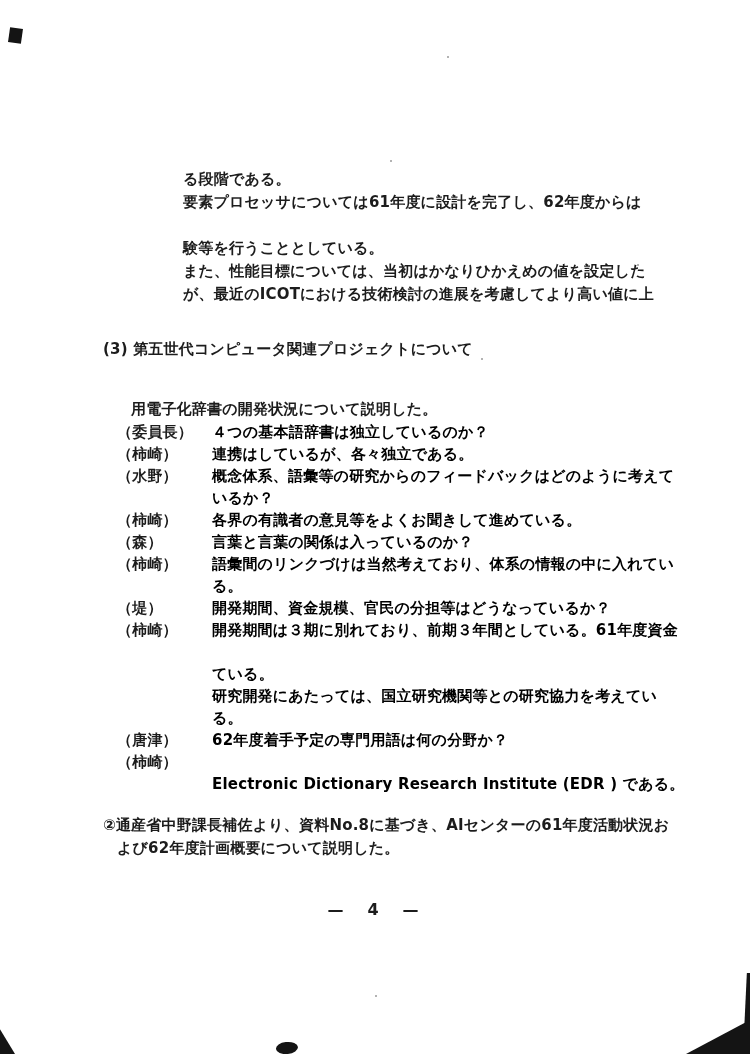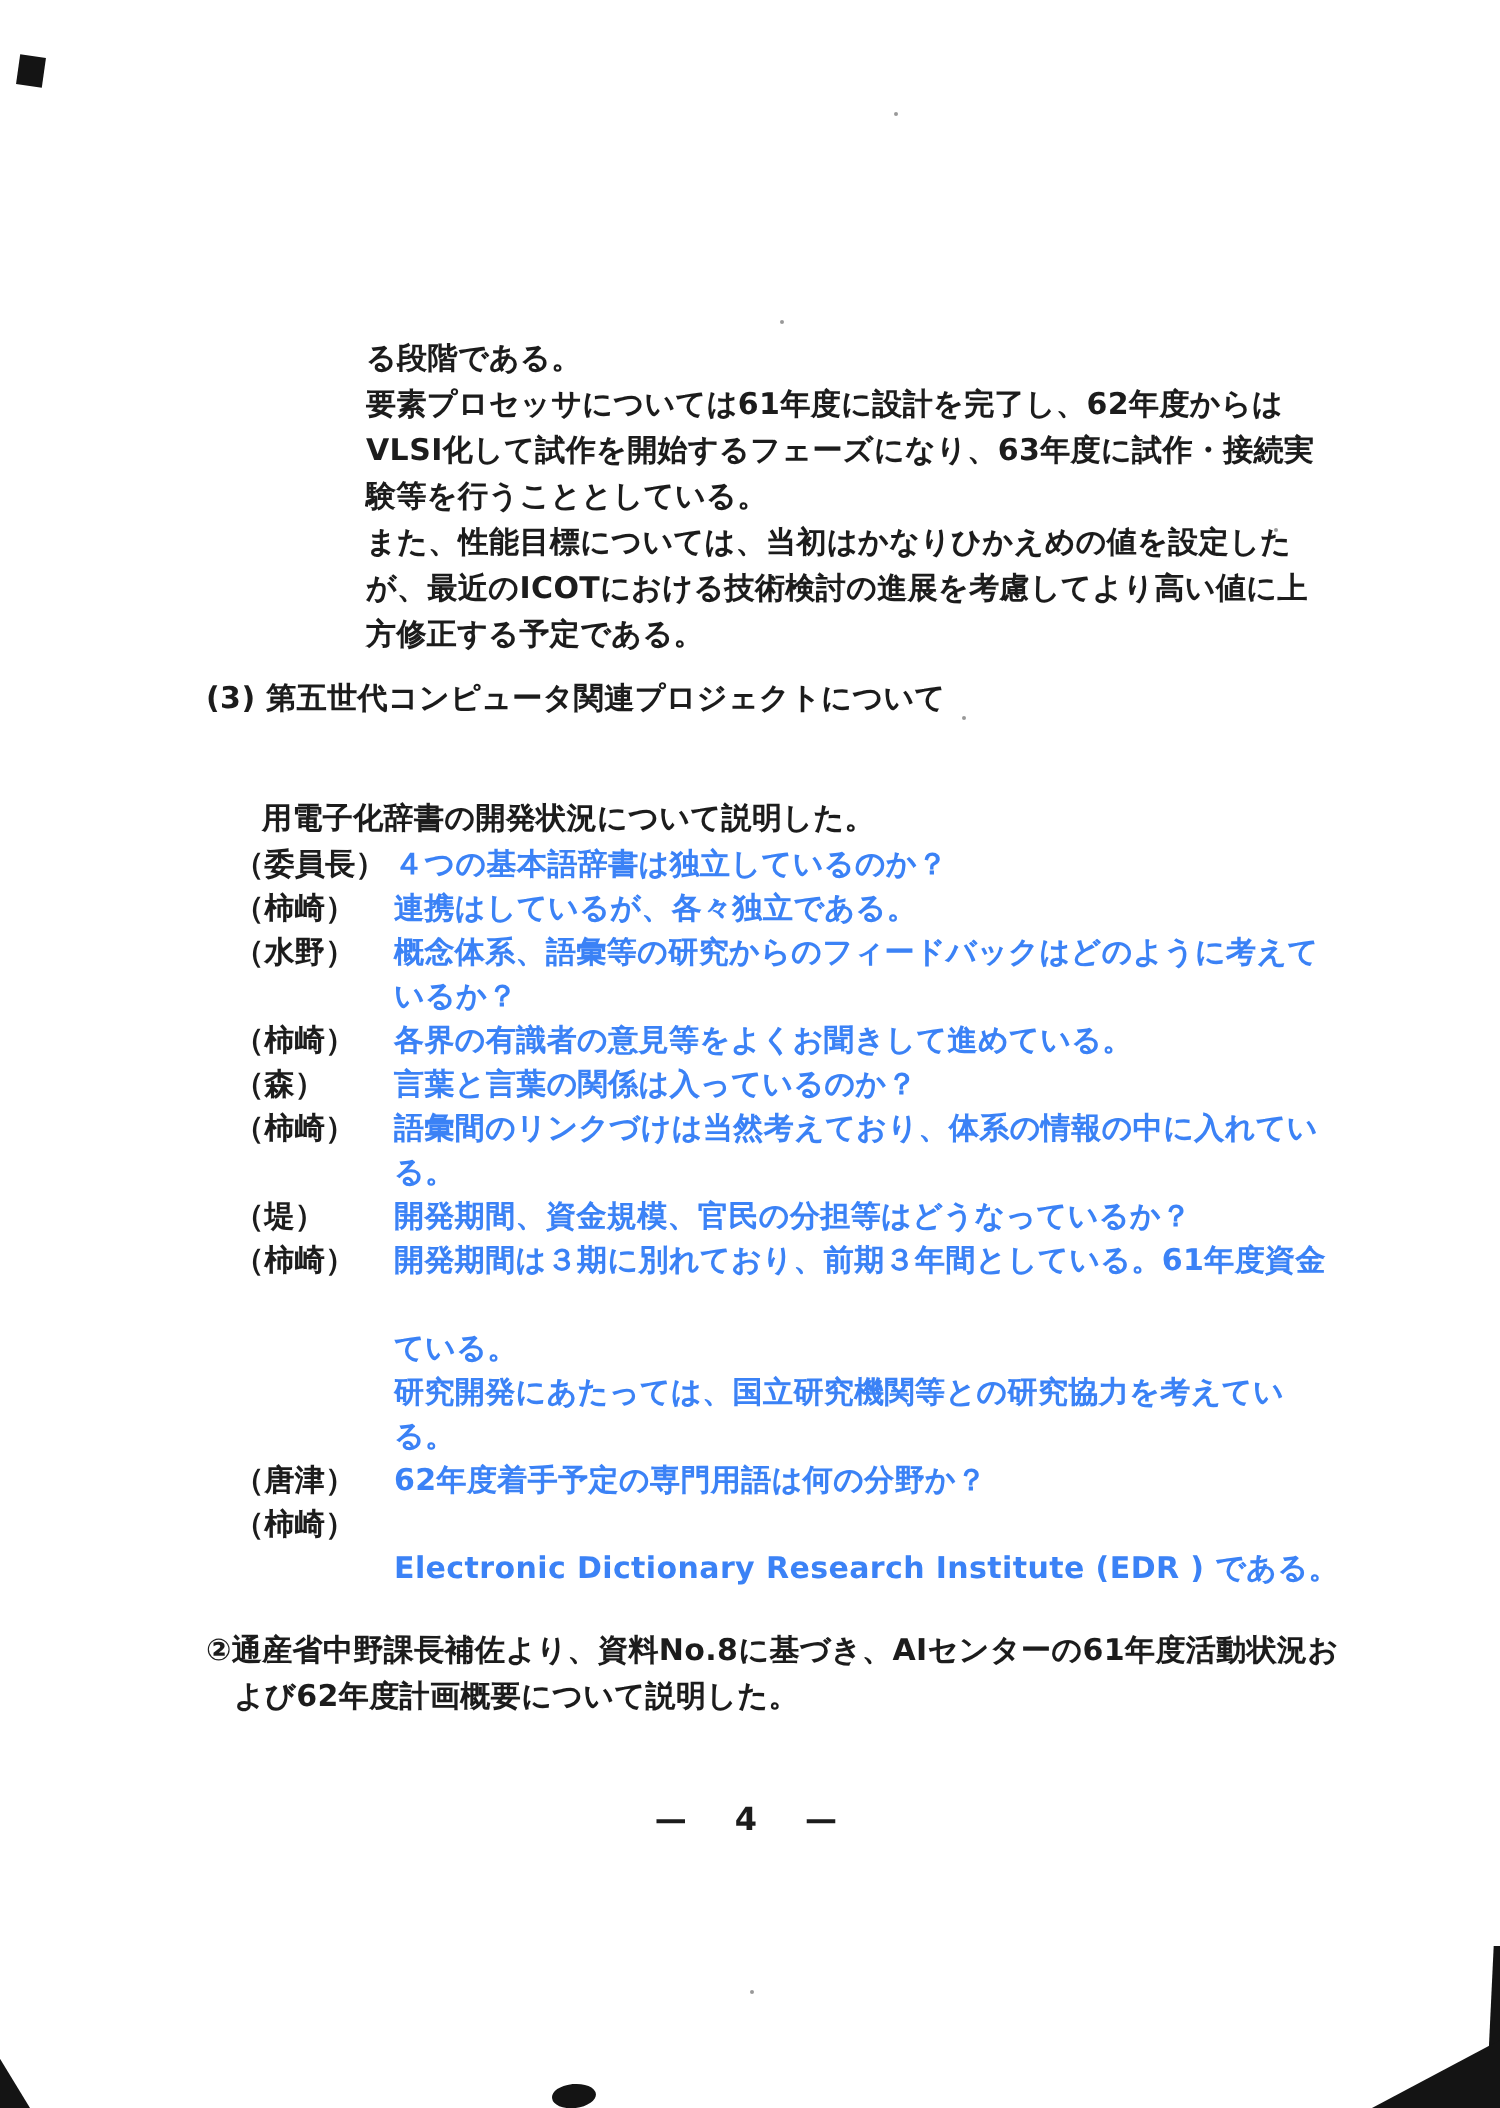--- a/index.html
+++ b/index.html
@@ -18,22 +18,22 @@
     font-weight:600;
     color:#1c1c1c;
     letter-spacing:0.2px;
   }
   .drow{position:absolute;left:0;width:640px;height:22px;}
   .spk{
     position:absolute;left:117px;
     white-space:pre;font-size:15px;font-weight:600;color:#1c1c1c;letter-spacing:0.2px;
   }
   .txt{
-    position:absolute;left:197px;
-    white-space:pre;font-size:15px;font-weight:600;color:#3b82f6;letter-spacing:0.2px;text-align:right;
+    position:absolute;left:212px;
+    white-space:pre;font-size:15px;font-weight:600;color:#000000;letter-spacing:0.2px;text-align:right;
   }
   .pageno{
     position:absolute;left:0;top:900px;width:750px;
     text-align:center;
     font-size:16px;font-weight:600;color:#1c1c1c;letter-spacing:4px;
   }
   
   .mark{position:absolute;background:#141414;}
   .mark-top-left{left:9px;top:28px;width:13px;height:15px;transform:rotate(8deg);}
   .mark-bottom-left{left:0;top:1026px;width:15px;height:28px;clip-path:polygon(0 12%,100% 100%,0 100%);}
@@ -42,25 +42,23 @@
   .mark-bottom-right{left:686px;top:1020px;width:64px;height:34px;clip-path:polygon(100% 0,100% 100%,0 100%);}
   .speck{position:absolute;background:#555;width:2px;height:2px;border-radius:50%;opacity:.6;}
 </style>
 </head>
 <body>
 
 <div class="page">
 
   <div class="line" style="left:183px;top:170px">る段階である。</div>
   <div class="line" style="left:183px;top:193px">要素プロセッサについては61年度に設計を完了し、62年度からは</div>
-  <div class="line" style="left:183px;top:216px">VLSI化して試作を開始するフェーズになり、63年度に試作・接続実</div>
   <div class="line" style="left:183px;top:239px">験等を行うこととしている。</div>
   <div class="line" style="left:183px;top:262px">また、性能目標については、当初はかなりひかえめの値を設定した</div>
   <div class="line" style="left:183px;top:285px">が、最近のICOTにおける技術検討の進展を考慮してより高い値に上</div>
-  <div class="line" style="left:183px;top:308px">方修正する予定である。</div>
 
   <div class="line" style="left:103px;top:340px">(3) 第五世代コンピュータ関連プロジェクトについて</div>
 
   <div class="line" style="left:131px;top:400px">用電子化辞書の開発状況について説明した。</div>
 
   <div class="drow" style="top:423px">
     <span class="spk">（委員長）</span>
     <span class="txt">４つの基本語辞書は独立しているのか？</span>
   </div>
   <div class="drow" style="top:445px">

